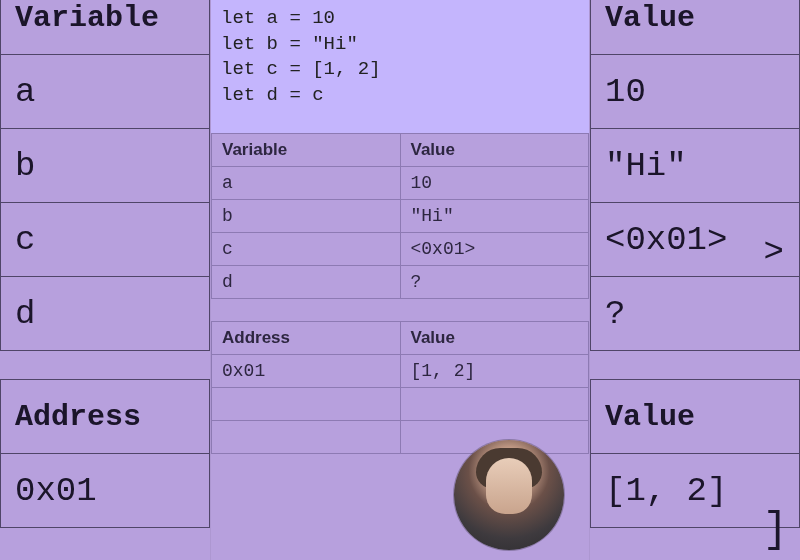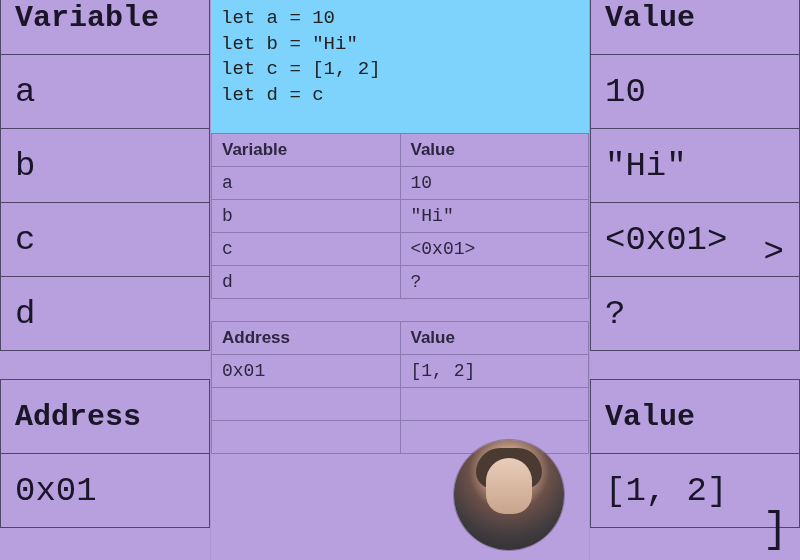--- a/index.html
+++ b/index.html
@@ -28,21 +28,21 @@
   .center {
     position: absolute;
     left: 211px;
     top: 0;
     width: 378px;
     height: 560px;
     background: #b7a0dd;
     box-shadow: 0 0 0 1px rgba(0,0,0,0.05);
   }
   .code-area {
-    background: #7dd3fc;
+    background: #c4b5fd;
     padding: 6px 10px 24px 10px;
     font-size: 19px;
     line-height: 1.35;
     color: #222;
     white-space: pre;
     font-family: "Menlo","Consolas","Courier New",monospace;
   }
   .tables-area {
     background: #b7a0dd;
     padding: 0;

